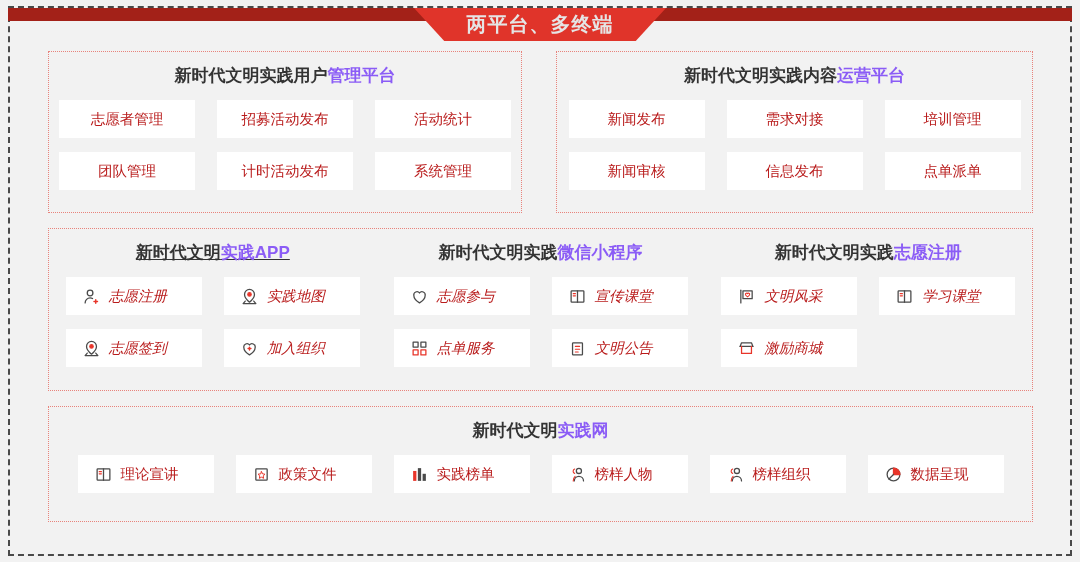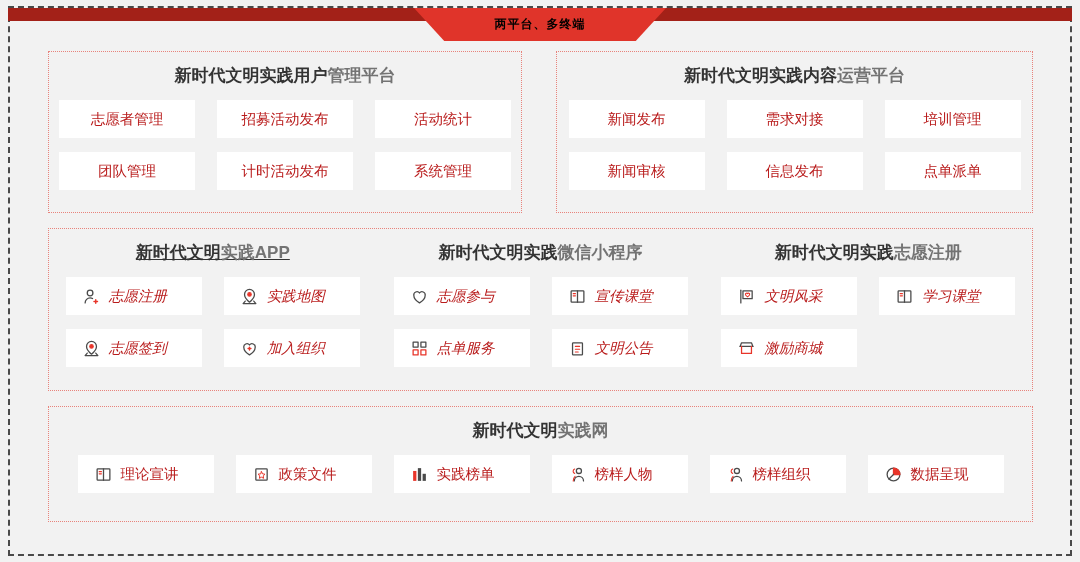--- a/index.html
+++ b/index.html
@@ -55,22 +55,22 @@
     transform: translateX(-50%);
     width: 252px;
     height: 33px;
     background: #e0342a;
     clip-path: polygon(0% 0%, 100% 0%, 88% 100%, 12% 100%);
     display: flex;
     align-items: center;
     justify-content: center;
   }
   .ribbon-center .ribbon-text {
-    color: #000000;
-    font-size: 12px;
+    color: #e5e5e5;
+    font-size: 20px;
     font-weight: bold;
     letter-spacing: 1px;
     line-height: 1;
     padding-bottom: 2px;
   }
 
   
   .panel {
     position: absolute;
     box-sizing: border-box;
@@ -84,21 +84,21 @@
 
   .panel-title {
     text-align: center;
     font-size: 17px;
     font-weight: bold;
     color: #333333;
     margin-top: 15px;
     line-height: 1;
     white-space: nowrap;
   }
-  .panel-title .hl { color: #737373; }
+  .panel-title .hl { color: #8b5cf6; }
 
   
   .tile-grid {
     display: grid;
     column-gap: 22px;
     row-gap: 14px;
     margin: 16px auto 0 auto;
   }
   .grid-3 { grid-template-columns: repeat(3, 136px); width: 452px; }
 

